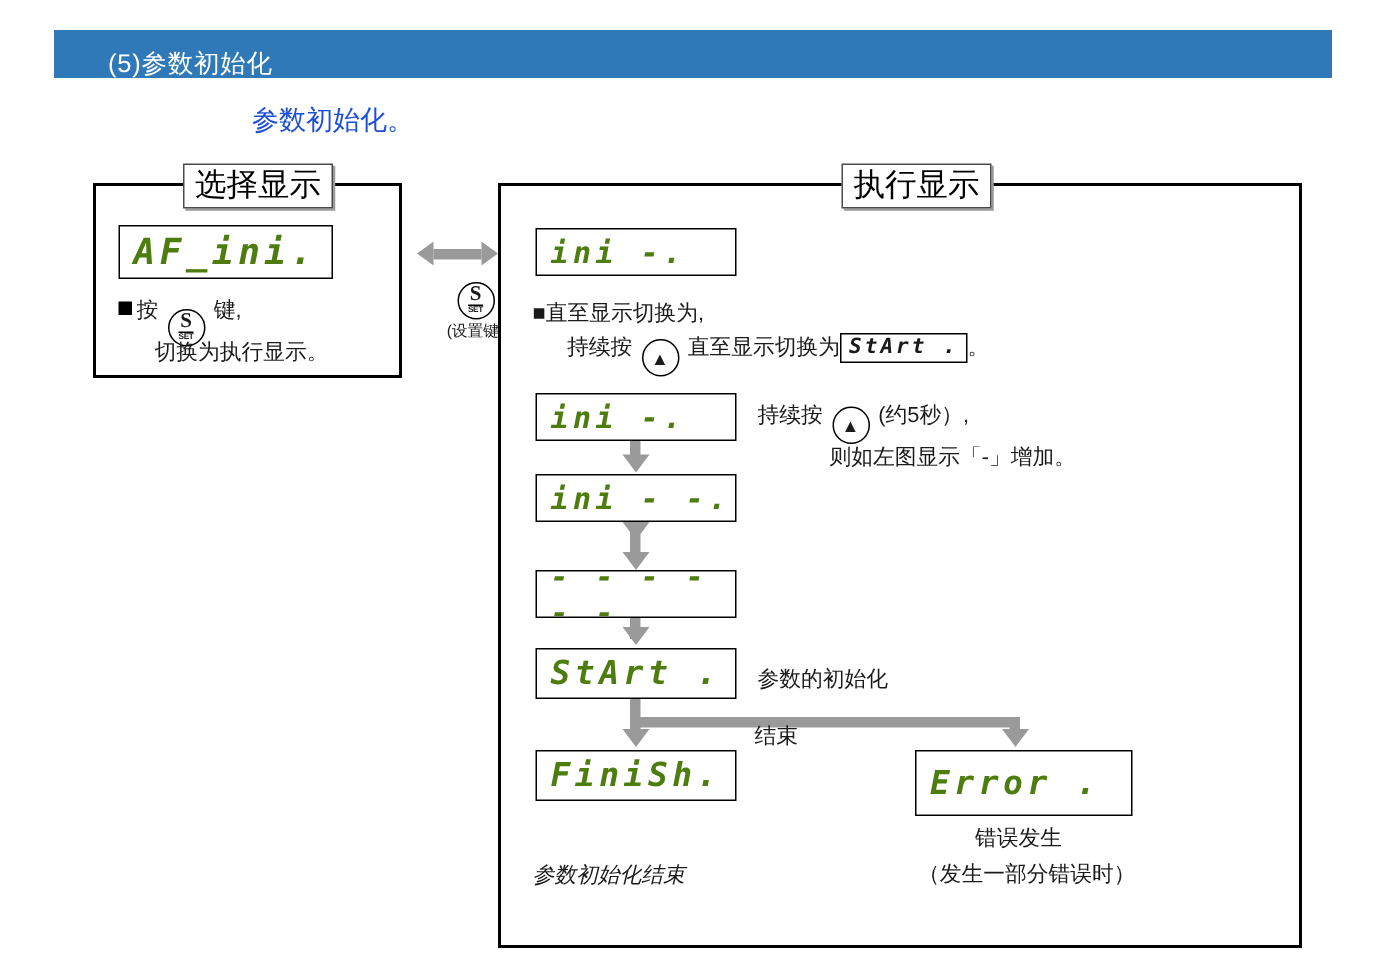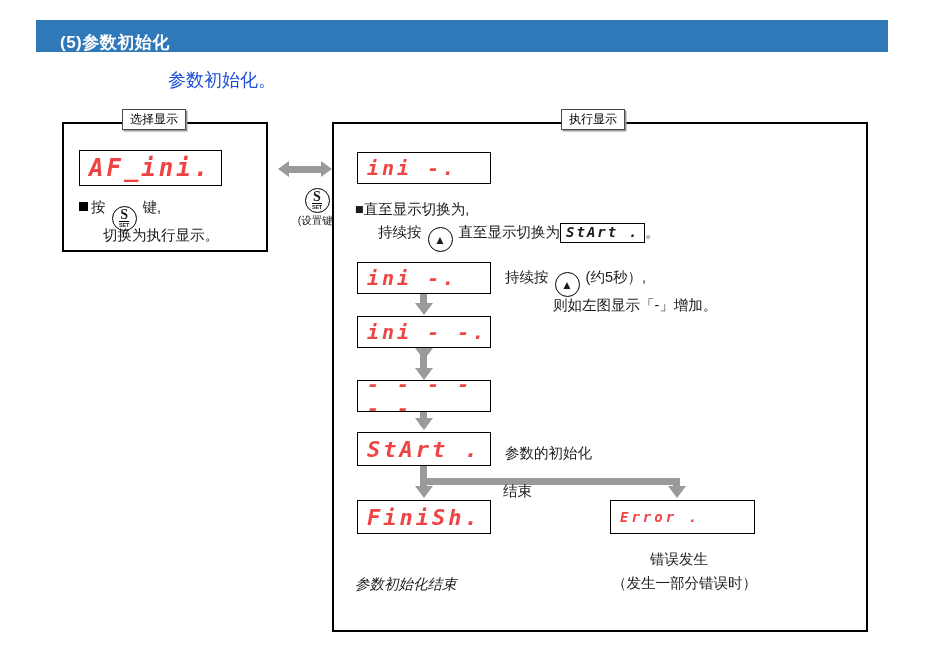--- a/index.html
+++ b/index.html
@@ -23,23 +23,23 @@
     top: 20px;
     width: 852px;
     height: 32px;
     background: #3079b8;
     display: flex;
     align-items: center;
   }
   #section-header .title {
     color: #ffffff;
     font-size: 17px;
-    font-weight: bold;
+    font-weight: normal;
     letter-spacing: 0.5px;
-    padding-left: 24px;
+    padding-left: 36px;
     margin-top: 12px;
   }
 
   
   #intro-text {
     position: absolute;
     left: 168px;
     top: 68px;
     font-size: 18px;
     color: #1d4ed8;
@@ -50,40 +50,40 @@
     position: absolute;
     border: 2px solid #000000;
     background: #ffffff;
     box-sizing: border-box;
   }
   .panel-caption {
     position: absolute;
     background: #ffffff;
     border: 1px solid #4a4a4a;
     box-shadow: 1.5px 1.5px 0 #9a9a9a;
-    font-size: 12px;
+    font-size: 21px;
     line-height: 1;
     padding: 3px 7px 4px 7px;
     white-space: nowrap;
     z-index: 5;
     color: #000;
   }
 
   
   .lcd {
     position: absolute;
     border: 1.5px solid #000000;
     background: #ffffff;
     box-sizing: border-box;
     display: flex;
     align-items: center;
     font-family: "DejaVu Sans Mono", "Liberation Mono", monospace;
     font-style: italic;
     font-weight: bold;
-    color: #ef4444;
+    color: #4d7c0f;
     overflow: hidden;
     letter-spacing: 3px;
   }
   .lcd span {
     display: block;
     width: 100%;
     padding-left: 9px;
     box-sizing: border-box;
   }
   .lcd-inline {
@@ -291,17 +291,17 @@
 <div class="arrow-down" style="left:414.5px; top:486px;"></div>
 <div class="gray v-line" style="left:673px; top:478px; height:12px;"></div>
 <div class="arrow-down" style="left:667.5px; top:486px;"></div>
 
 <div class="lcd" style="left:357px; top:500px; width:134px; height:34px; font-size:22px;">
   <span>FiniSh.</span>
 </div>
 <div class="txt" style="left:503px; top:480px;">结束</div>
 <div class="txt" style="left:355px; top:573px;font-style:italic;">参数初始化结束</div>
 
-<div class="lcd" style="left:610px; top:500px; width:145px; height:34px; font-size:14px;">
+<div class="lcd" style="left:610px; top:500px; width:145px; height:44px; font-size:22px;">
   <span>Error  .</span>
 </div>
 <div class="txt" style="left:650px; top:548px;">错误发生</div>
 <div class="txt" style="left:612px; top:572px;">（发生一部分错误时）</div>
 
 </body></html>

